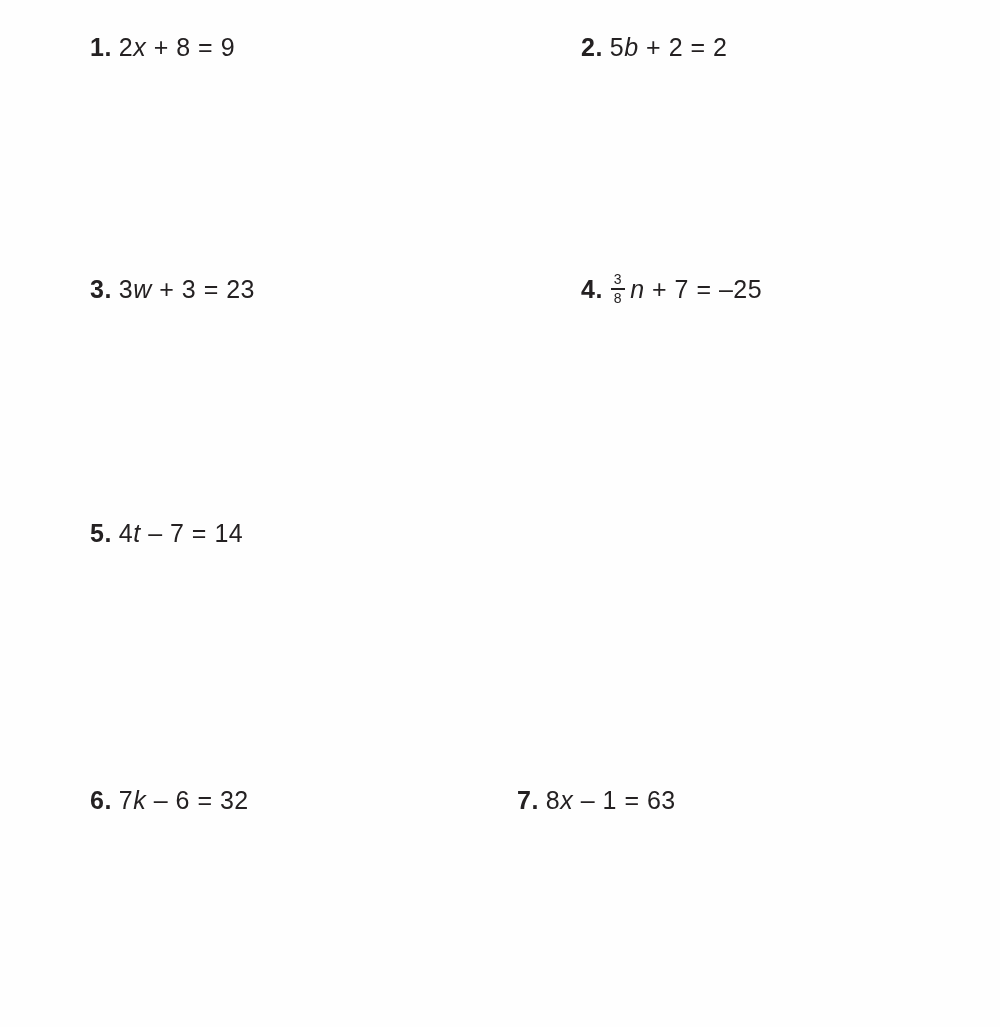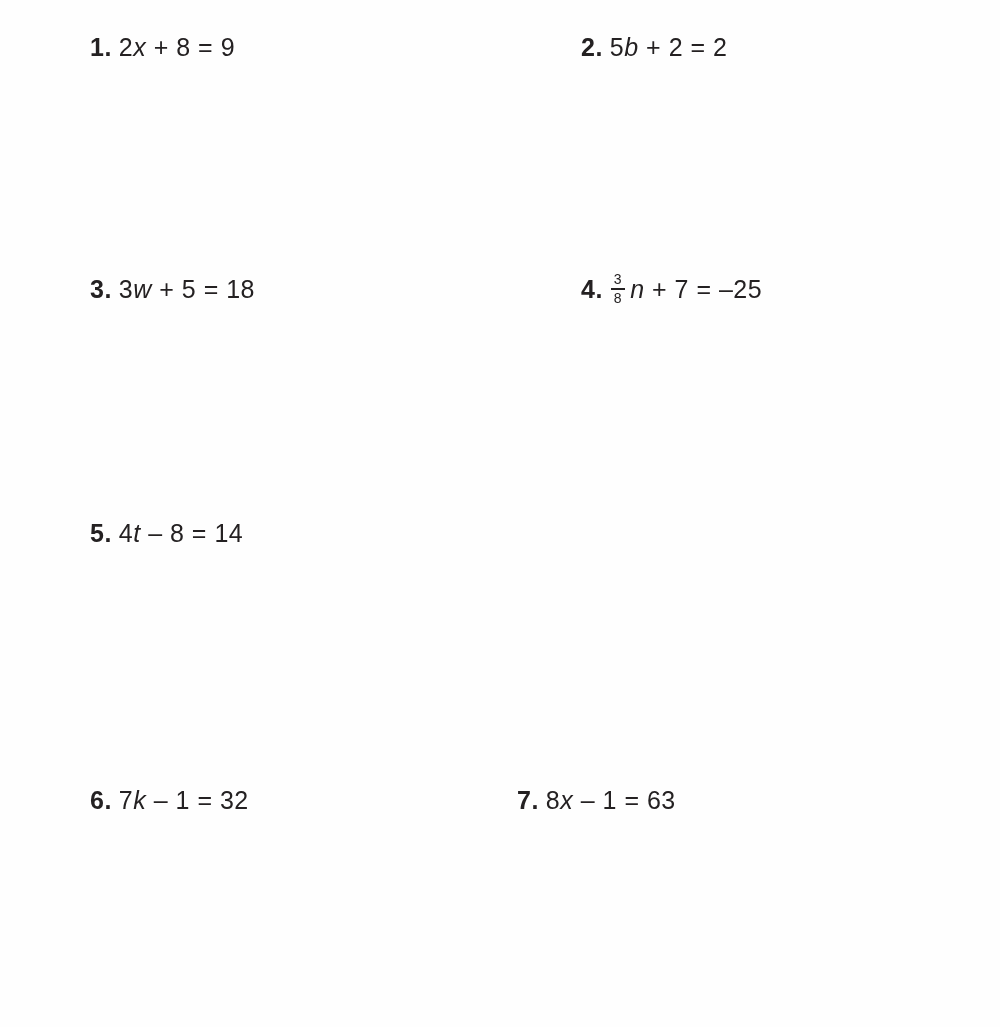--- a/index.html
+++ b/index.html
@@ -72,23 +72,23 @@
 </style>
 </head>
 <body>
 
 <div id="worksheet">
     <div class="row row-0">
       <div class="problem"><span class="pnum">1.</span><span class="equation"><span class="seg">2</span><span class="seg it">x</span><span class="seg"> + 8 = 9</span></span></div>
       <div class="problem"><span class="pnum">2.</span><span class="equation"><span class="seg">5</span><span class="seg it">b</span><span class="seg"> + 2 = 2</span></span></div>
     </div>
     <div class="row row-1">
-      <div class="problem"><span class="pnum">3.</span><span class="equation"><span class="seg">3</span><span class="seg it">w</span><span class="seg"> + 5 = 18</span></span></div>
+      <div class="problem"><span class="pnum">3.</span><span class="equation"><span class="seg">3</span><span class="seg it">w</span><span class="seg"> + 3 = 23</span></span></div>
       <div class="problem"><span class="pnum">4.</span><span class="equation"><span class="frac"><span class="num">3</span><span class="den">8</span></span><span class="seg it">n</span><span class="seg"> + 7 = –25</span></span></div>
     </div>
     <div class="row row-2">
-      <div class="problem"><span class="pnum">5.</span><span class="equation"><span class="seg">4</span><span class="seg it">t</span><span class="seg"> – 8 = 14</span></span></div>
+      <div class="problem"><span class="pnum">5.</span><span class="equation"><span class="seg">4</span><span class="seg it">t</span><span class="seg"> – 7 = 14</span></span></div>
     </div>
     <div class="row row-3">
-      <div class="problem"><span class="pnum">6.</span><span class="equation"><span class="seg">7</span><span class="seg it">k</span><span class="seg"> – 1 = 32</span></span></div>
+      <div class="problem"><span class="pnum">6.</span><span class="equation"><span class="seg">7</span><span class="seg it">k</span><span class="seg"> – 6 = 32</span></span></div>
       <div class="problem"><span class="pnum">7.</span><span class="equation"><span class="seg">8</span><span class="seg it">x</span><span class="seg"> – 1 = 63</span></span></div>
     </div>
   </div>
 
 </body></html>

